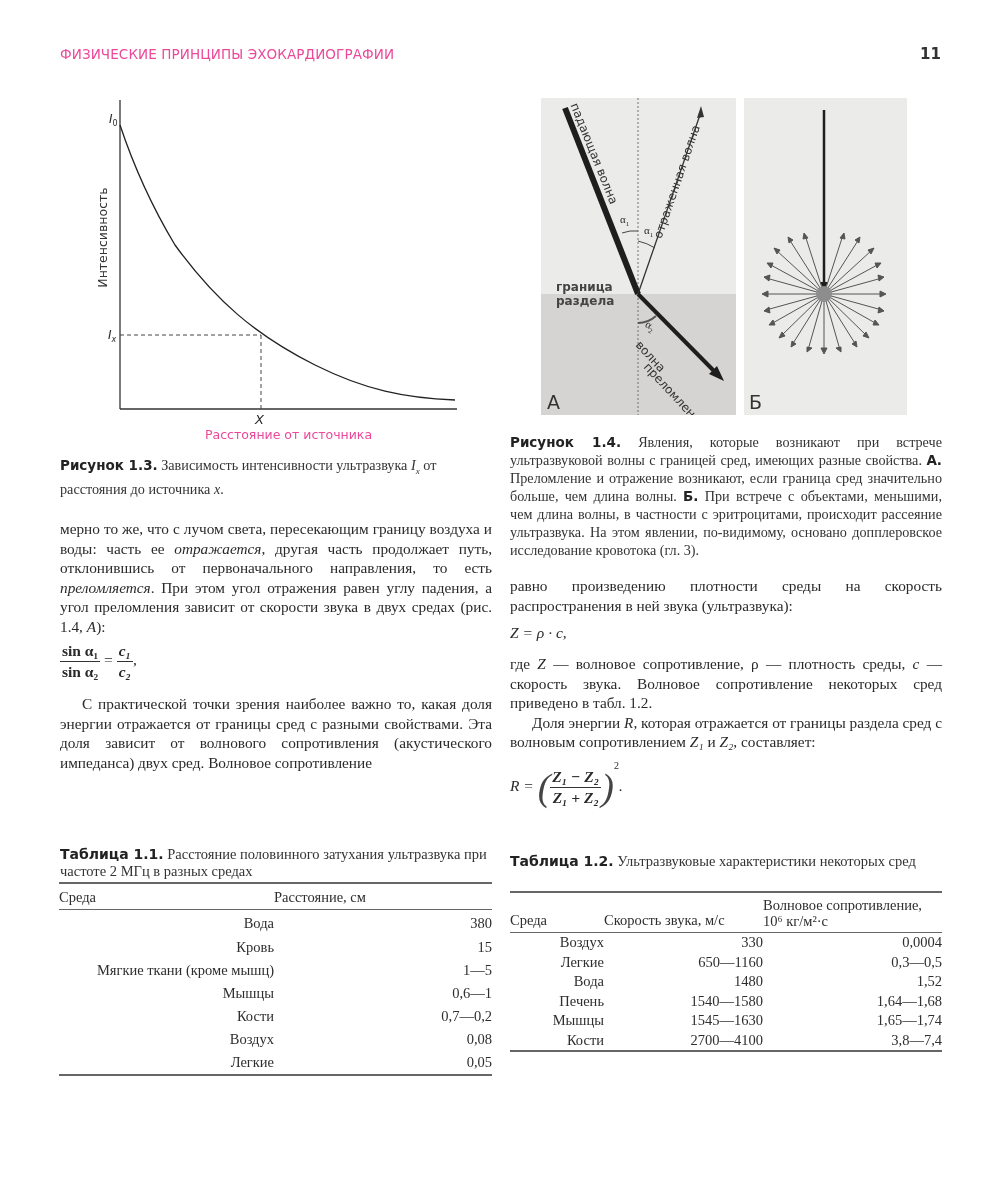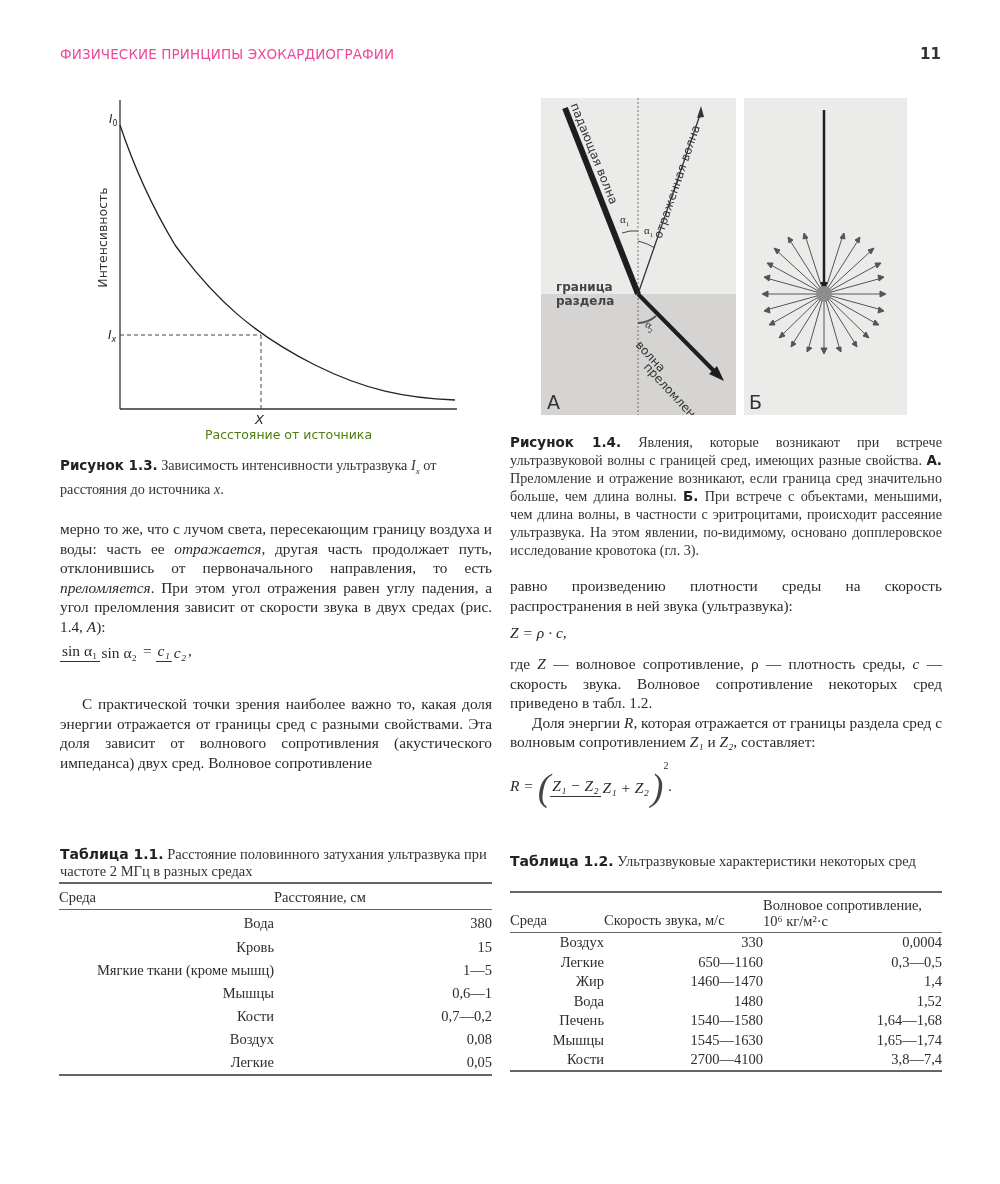--- a/index.html
+++ b/index.html
@@ -10,21 +10,21 @@
 
   .running-head { left: 60px; top: 46px; font-size: 13.5px; letter-spacing: 0.1px; color: #ec4899; }
   .page-num { left: 920px; top: 45px; font-size: 15px; font-weight: bold; color: #333; }
 
   .caption { font-size: 14.2px; line-height: 18px; color: #333; }
   .caption b { font-family: "DejaVu Sans", "Liberation Sans", sans-serif; font-weight: bold; font-size: 13.5px; color: #222; }
   .body-text { font-size: 15.3px; line-height: 19.6px; text-align: justify; color: #2a2a2a; }
   .body-text p { margin: 0; }
   .indent { text-indent: 22px; }
   .formula { font-size: 15.5px; color: #2a2a2a; }
-  .frac { display: inline-flex; flex-direction: row; align-items: center; vertical-align: middle; }
+  .frac { display: inline-flex; flex-direction: column; align-items: center; vertical-align: middle; font-weight: bold; }
   .frac .num { border-bottom: 1px solid #333; padding: 0 2px 1px; }
   .frac .den { padding: 1px 2px 0; }
   .big-paren { font-size: 38px; font-weight: 100; line-height: 1; vertical-align: middle; color: #444; }
 
   table.data { border-collapse: collapse; font-size: 14.5px; color: #2e2e2e; }
   table.data th { font-weight: normal; text-align: left; padding: 2px 0; }
   table.data td { padding: 0; text-align: right; }
   .tbl-caption { font-size: 14.5px; line-height: 17px; color: #333; }
   .tbl-caption b { font-family: "DejaVu Sans", "Liberation Sans", sans-serif; font-weight: bold; font-size: 14px; color: #222; }
   .rule-thick { border-top: 2px solid #666; }
@@ -40,21 +40,21 @@
     <line x1="25" y1="5" x2="25" y2="314" stroke="#333" stroke-width="1.3"></line>
     <line x1="25" y1="314" x2="362" y2="314" stroke="#333" stroke-width="1.3"></line>
     <path d="M25,30 C35,60 50,100 80,150 C120,205 160,240 220,270 C270,295 310,303 360,305" fill="none" stroke="#222" stroke-width="1.3"></path>
     <line x1="25" y1="240" x2="166" y2="240" stroke="#444" stroke-width="1" stroke-dasharray="4,3"></line>
     <line x1="166" y1="240" x2="166" y2="314" stroke="#444" stroke-width="1" stroke-dasharray="4,3"></line>
   </svg>
   <div class="abs sans" style="left:14px; top:17px; font-size:12px; font-style:italic;"><span>I</span><sub style="font-size:8px;font-style:normal;">0</sub></div>
   <div class="abs sans" style="left:13px; top:233px; font-size:12px; font-style:italic;"><span>I</span><sub style="font-size:8px;">x</sub></div>
   <div class="abs sans" style="left:-53px; top:135px; width:120px; text-align:center; transform:rotate(-90deg); font-size:12.5px; color:#333;">Интенсивность</div>
   <div class="abs sans" style="left:160px; top:317px; font-size:13px; font-style:italic;">X</div>
-  <div class="abs sans" style="left:110px; top:332px; width:200px; text-align:left; font-size:12.5px; color:#4d7c0f;">Расстояние от источника</div>
+  <div class="abs sans" style="left:110px; top:332px; width:200px; text-align:left; font-size:12.5px; color:#ec4899;">Расстояние от источника</div>
 </div>
 
 <div class="abs caption serif" style="left:60px; top:456px; width:432px;">
   <b>Рисунок 1.3.</b><span> Зависимость интенсивности ультразвука </span><i>I</i><sub style="font-size:9px;font-style:italic;">x</sub><span> от расстояния до источника </span><i>x</i><span>.</span>
 </div>
 
 <div class="abs" style="left:541px; top:98px; width:195px; height:317px; background:#ebebea; overflow:hidden;">
   <div class="abs" style="left:0; top:196px; width:195px; height:121px; background:#d6d4d2;"></div>
   <svg class="abs" style="left:0; top:0;" width="195" height="317" viewBox="0 0 195 317">
     <line x1="97" y1="0" x2="97" y2="317" stroke="#555" stroke-width="0.8" stroke-dasharray="2,2"></line>
@@ -240,25 +240,20 @@
         <td>Воздух</td>
         <td>330</td>
         <td>0,0004</td>
       </tr>
     <tr>
         <td>Легкие</td>
         <td>650—1160</td>
         <td>0,3—0,5</td>
       </tr>
     <tr>
-        <td>Жир</td>
-        <td>1460—1470</td>
-        <td>1,4</td>
-      </tr>
-    <tr>
         <td>Вода</td>
         <td>1480</td>
         <td>1,52</td>
       </tr>
     <tr>
         <td>Печень</td>
         <td>1540—1580</td>
         <td>1,64—1,68</td>
       </tr>
     <tr>

